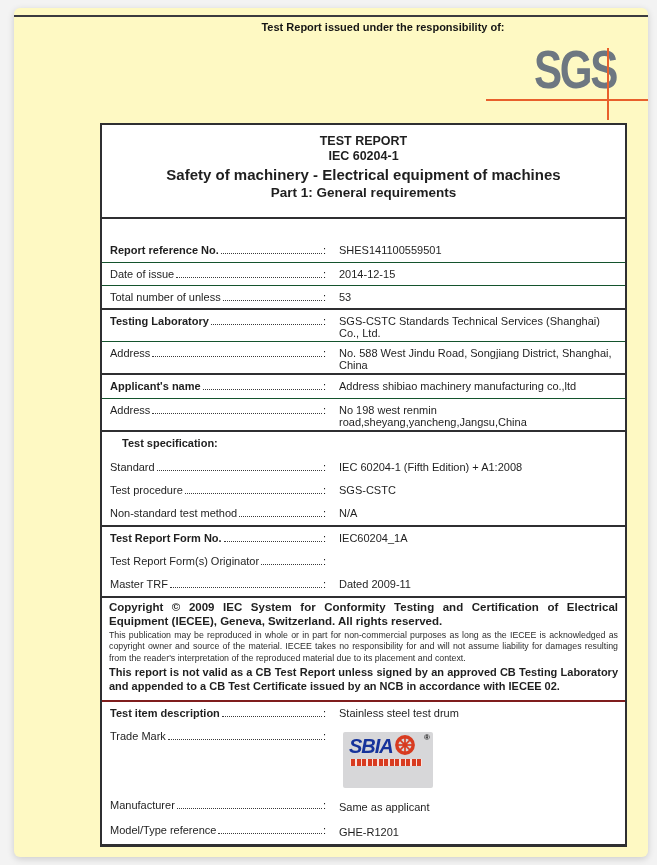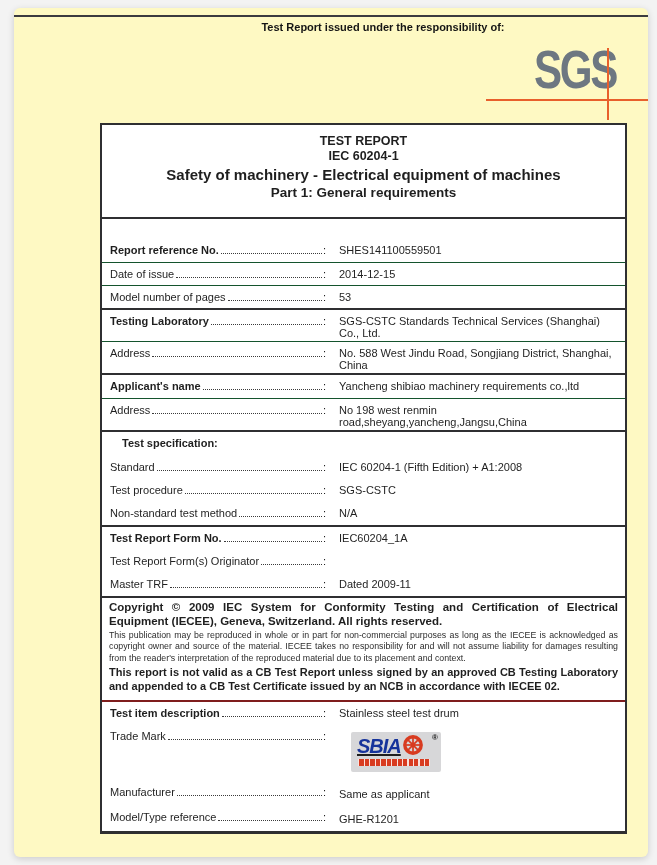--- a/index.html
+++ b/index.html
@@ -79,24 +79,23 @@
 
   
   .copyright { padding:3px 7px 6px; border-bottom:2px solid #7f1d1d; }
   .copy-heading { font-size:11.5px; font-weight:bold; text-align:justify; line-height:1.2; }
   .copy-small  { font-size:8.8px; text-align:justify; line-height:1.3; color:#2c2c2c; margin-top:1px; }
   .copy-note   { font-size:11px; line-height:1.22; margin-top:1px; }
   .copy-validity { font-size:11px; font-weight:bold; text-align:justify; line-height:1.3; margin-top:1px; }
 
   
   .tm-logo {
-    position:relative; width:90px; height:40px;
+    position:relative; width:90px; height:56px;
     background:#d7d7d9; border-radius:2px;
-    margin:2px 12px 4px;
-    text-decoration:underline;
+    margin:2px 4px 4px;
   }
   .tm-inner { display:flex; align-items:center; padding:4px 2px 0 6px; }
   .tm-text {
     color:#16339b; font-weight:bold; font-style:italic;
     font-size:20px; line-height:1; letter-spacing:-1px;
   }
   .tm-wheel { margin-left:1px; margin-top:-2px; }
   .tm-reg { position:absolute; top:1px; right:3px; font-size:8px; font-weight:bold; color:#111; }
   .tm-band {
     position:absolute; left:7px; top:27px;
@@ -141,21 +140,21 @@
       <div class="row">
         <div class="cell-label">
           <span class="label-text">Date of issue</span>
           <span class="dots"></span>
           <span class="colon">:</span>
         </div>
         <div class="cell-value">2014-12-15</div>
       </div>
       <div class="row">
         <div class="cell-label">
-          <span class="label-text">Model number of pages</span>
+          <span class="label-text">Total number of unless</span>
           <span class="dots"></span>
           <span class="colon">:</span>
         </div>
         <div class="cell-value">53</div>
       </div>
     </div>
 
     <div class="section with-separators">
       <div class="row">
         <div class="cell-label bold">
@@ -175,21 +174,21 @@
       </div>
     </div>
 
     <div class="section with-separators">
       <div class="row">
         <div class="cell-label bold">
           <span class="label-text">Applicant's name</span>
           <span class="dots"></span>
           <span class="colon">:</span>
         </div>
-        <div class="cell-value">Yancheng shibiao machinery requirements co.,ltd</div>
+        <div class="cell-value">Address shibiao machinery manufacturing co.,ltd</div>
       </div>
       <div class="row">
         <div class="cell-label">
           <span class="label-text">Address</span>
           <span class="dots"></span>
           <span class="colon">:</span>
         </div>
         <div class="cell-value">No 198 west renmin road,sheyang,yancheng,Jangsu,China</div>
       </div>
     </div>

